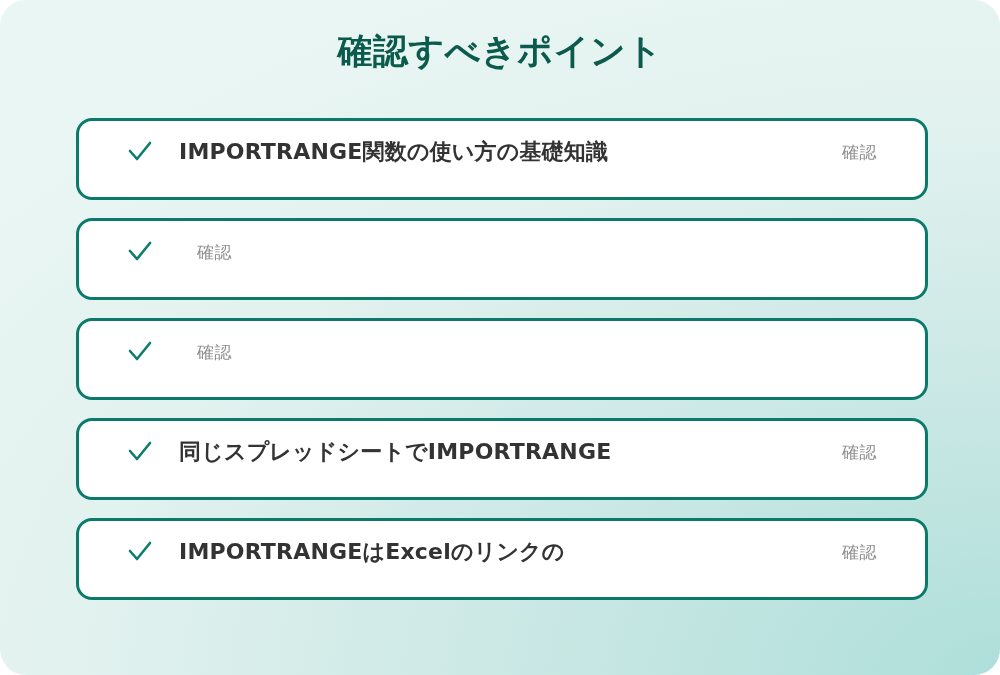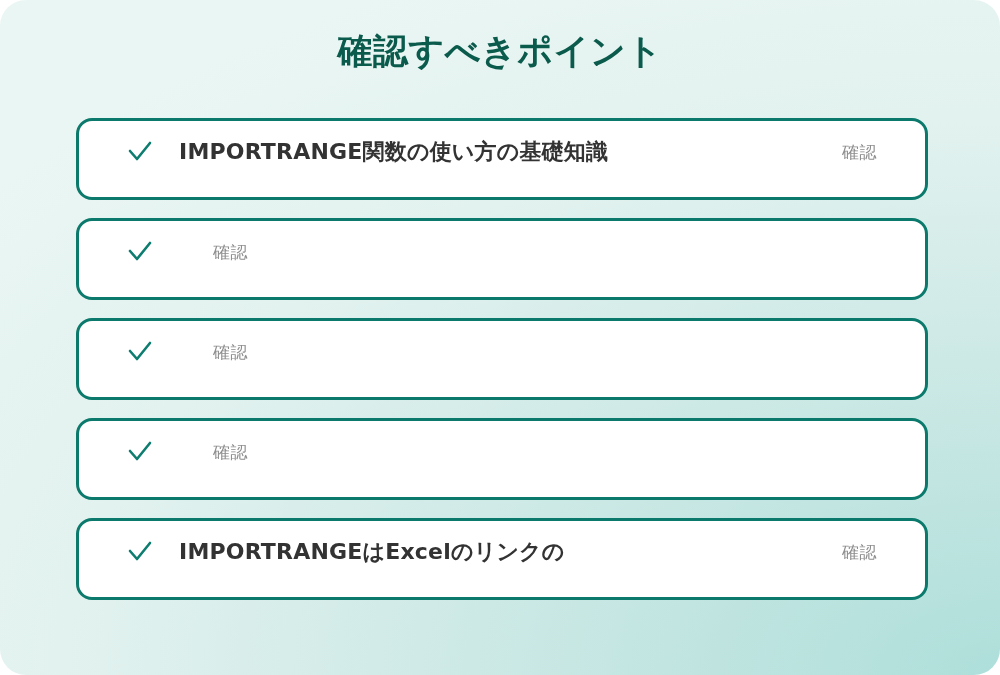--- a/index.html
+++ b/index.html
@@ -87,21 +87,21 @@
     color: #333333;
     letter-spacing: 0.2px;
     white-space: nowrap;
     overflow: hidden;
     text-overflow: ellipsis;
     font-family: "DejaVu Sans", "Liberation Sans", sans-serif;
   }
 
   .row-action {
     flex: 0 0 auto;
-    margin-left: 34px;
+    margin-left: 18px;
     padding-right: 26px;
     font-size: 17px;
     line-height: 24px;
     font-weight: 400;
     color: #8d8d8d;
     letter-spacing: 0.5px;
     font-family: "DejaVu Sans", "Liberation Sans", sans-serif;
   }
 </style>
 </head>
@@ -140,20 +140,21 @@
       </span>
       <span class="row-action">確認</span>
     </div>
 
     <div class="check-row">
       <span class="check-mark">
         <svg viewBox="0 0 32 32" aria-hidden="true">
           <path d="M6 15 L13 23 L26 7" fill="none" stroke="currentColor" stroke-width="2.6" stroke-linecap="round" stroke-linejoin="round"></path>
         </svg>
       </span>
+      <span class="row-label">同じスプレッドシートでIMPORTRANGE</span>
       <span class="row-action">確認</span>
     </div>
 
     <div class="check-row">
       <span class="check-mark">
         <svg viewBox="0 0 32 32" aria-hidden="true">
           <path d="M6 15 L13 23 L26 7" fill="none" stroke="currentColor" stroke-width="2.6" stroke-linecap="round" stroke-linejoin="round"></path>
         </svg>
       </span>
       <span class="row-label">IMPORTRANGEはExcelのリンクの</span>

